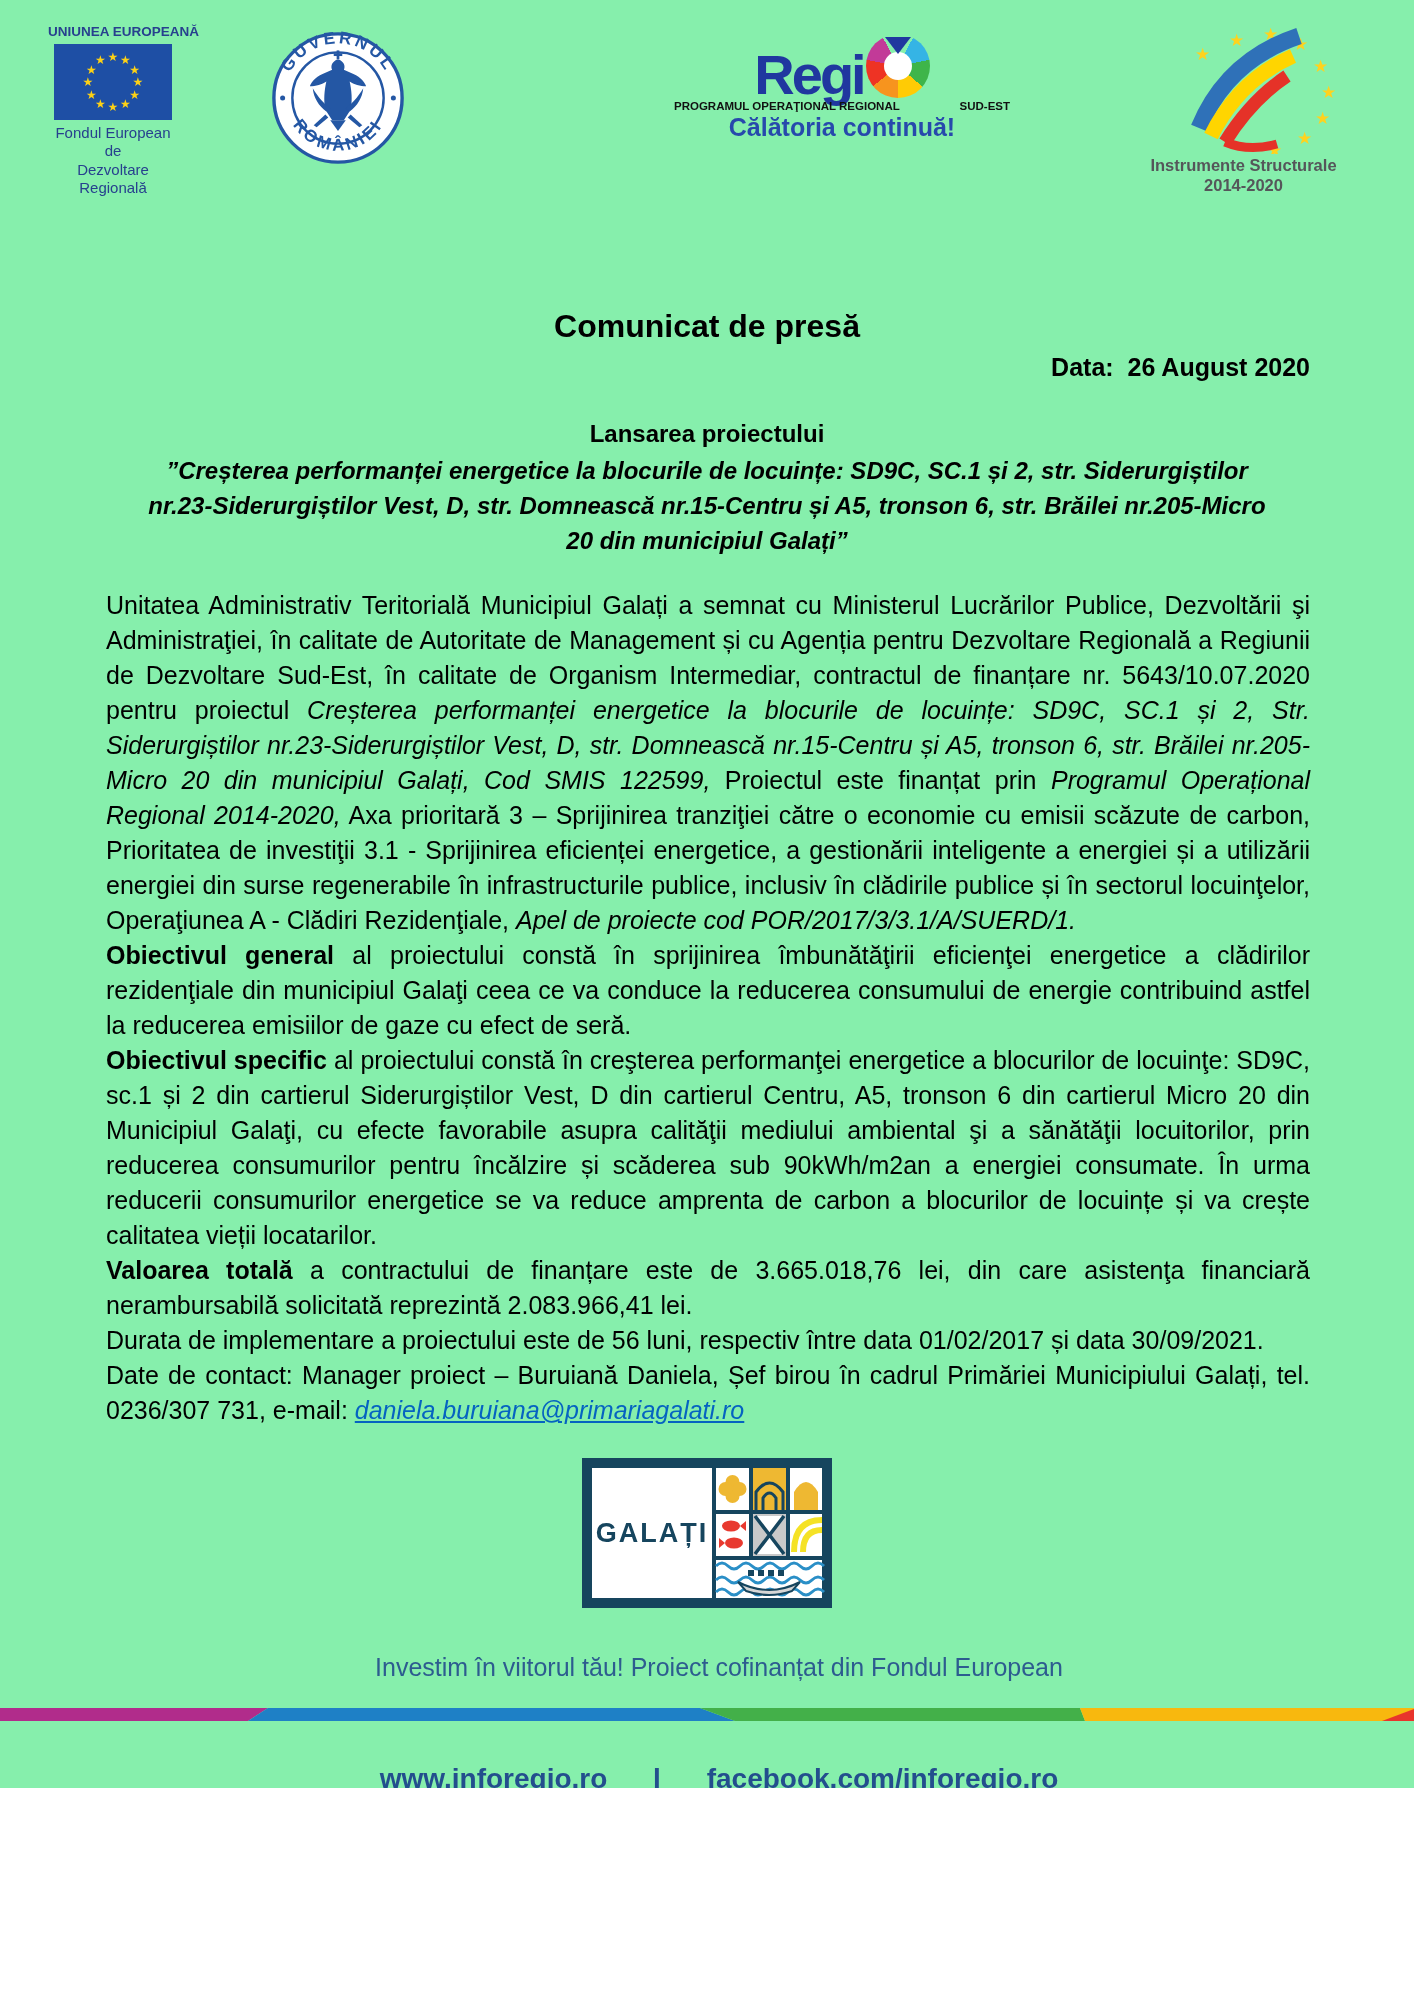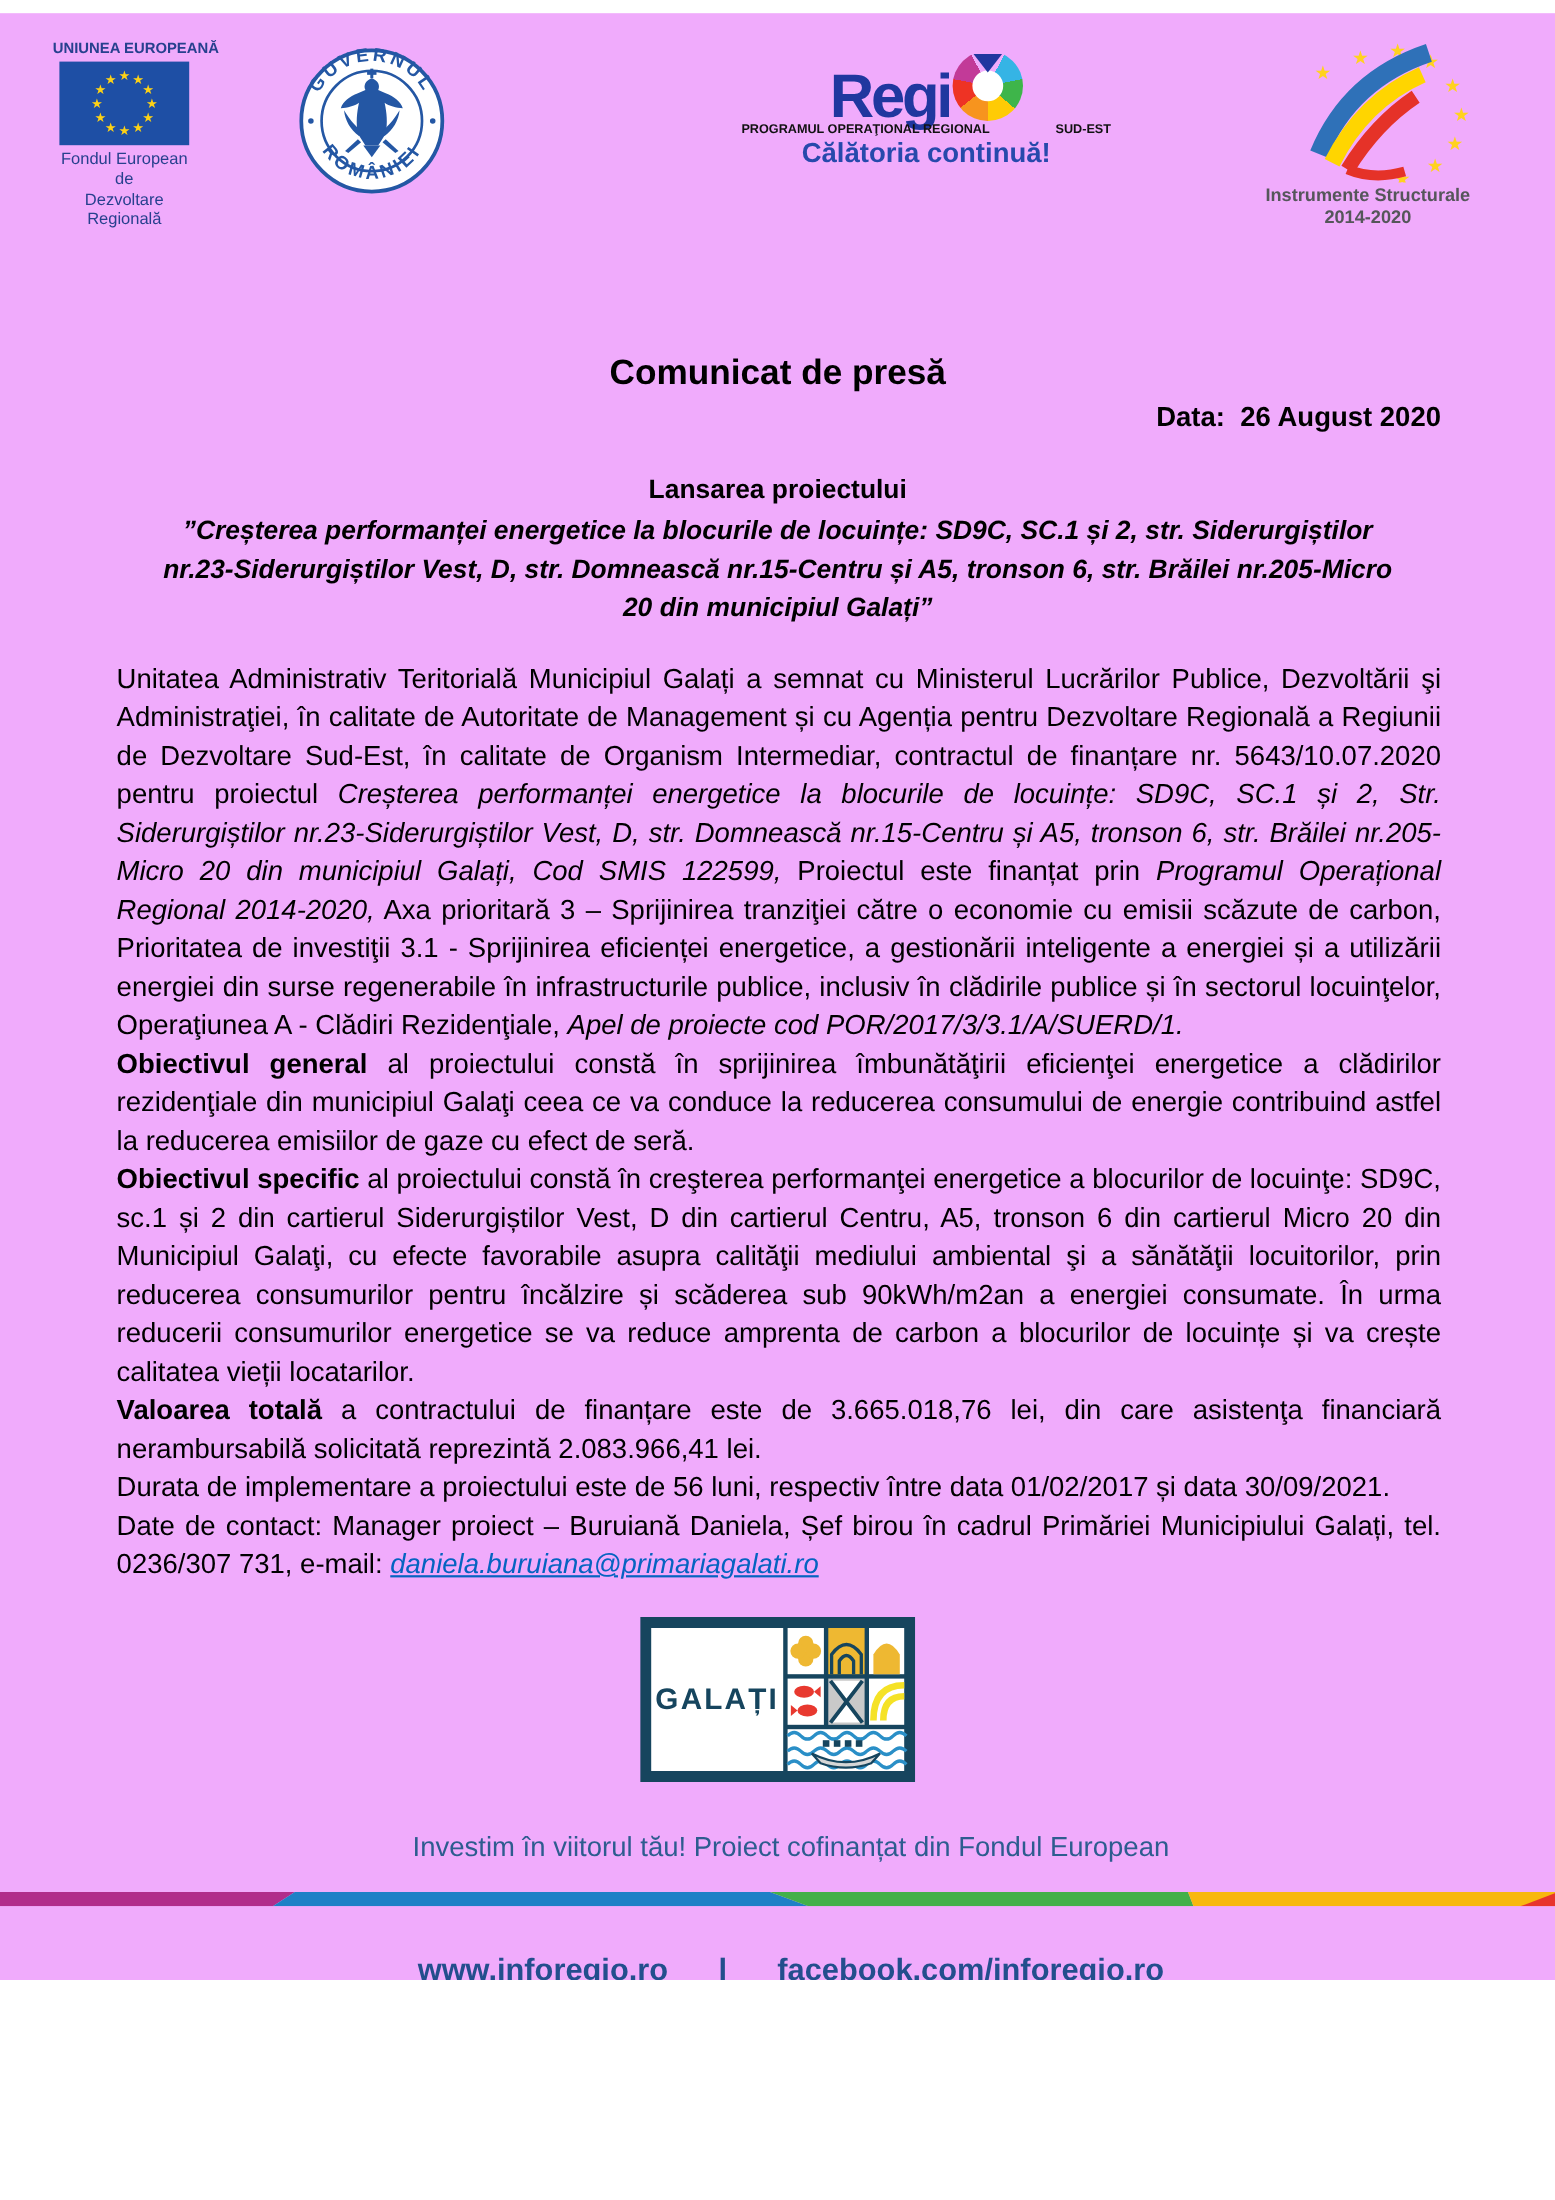--- a/index.html
+++ b/index.html
@@ -1,18 +1,18 @@
 <!DOCTYPE html>
 <html lang="ro"><head>
 <meta charset="utf-8">
 <style>
   html,body{margin:0;padding:0;background:#ffffff;}
   .page{
-    position:relative; width:1414px; height:1788px; margin:12px auto;
-    background:#f0abfc; overflow:hidden;
+    position:relative; width:1414px; height:1788px; margin:0 auto;
+    background:#86efac; overflow:hidden;
     font-family:"Liberation Sans", sans-serif; color:#000;
   }
   
   .logo-header{position:relative; height:212px;}
   .eu-logo{position:absolute; left:48px; top:24px; width:130px; text-align:center;}
   .eu-logo .eu-title{font-size:13.5px; font-weight:bold; color:#27408e; white-space:nowrap;}
   .eu-flag{position:relative; width:118px; height:76px; background:#1e4fa5; margin:5px auto 4px;}
   .eu-star{position:absolute; left:50%; top:50%; color:#fdd116; font-size:12px; line-height:12px;}
   .eu-caption{font-size:15px; color:#27408e; line-height:1.22;}
   .gov-seal{position:absolute; left:270px; top:30px; width:136px; height:136px;}

